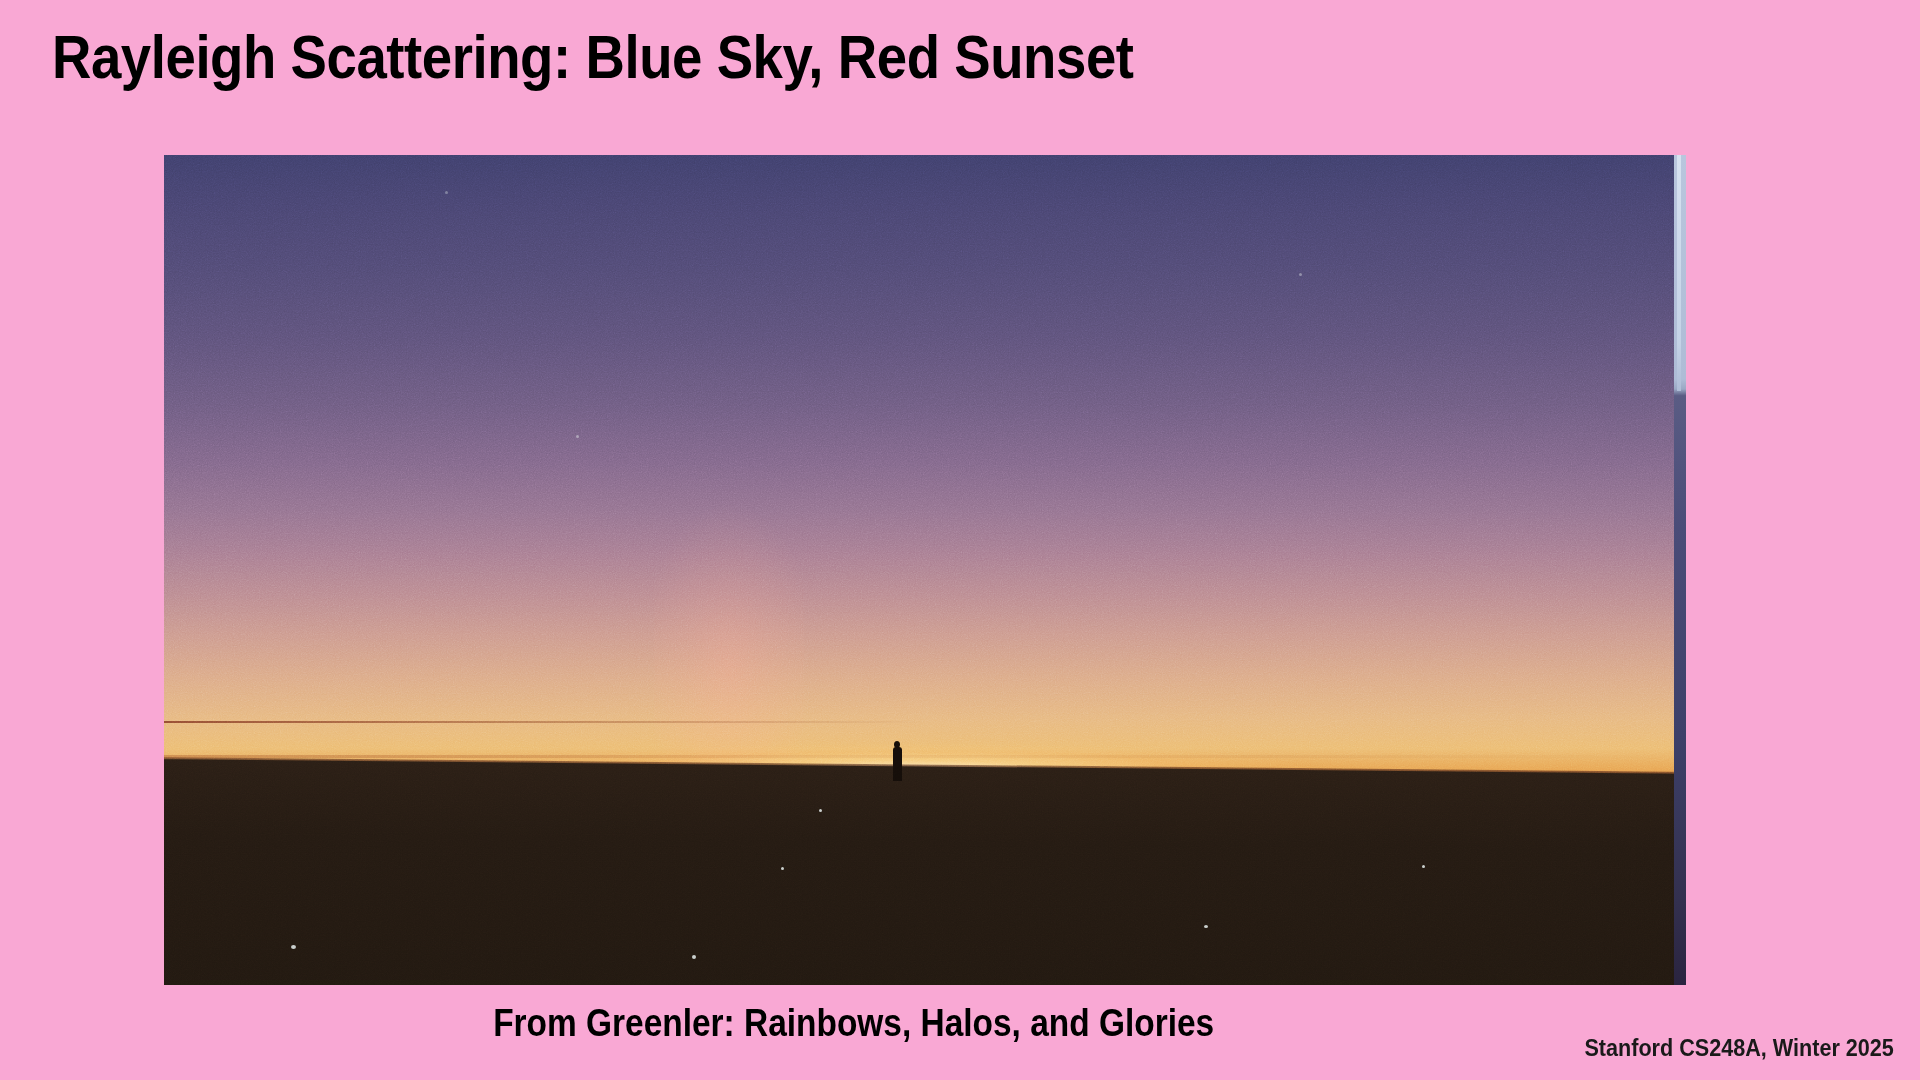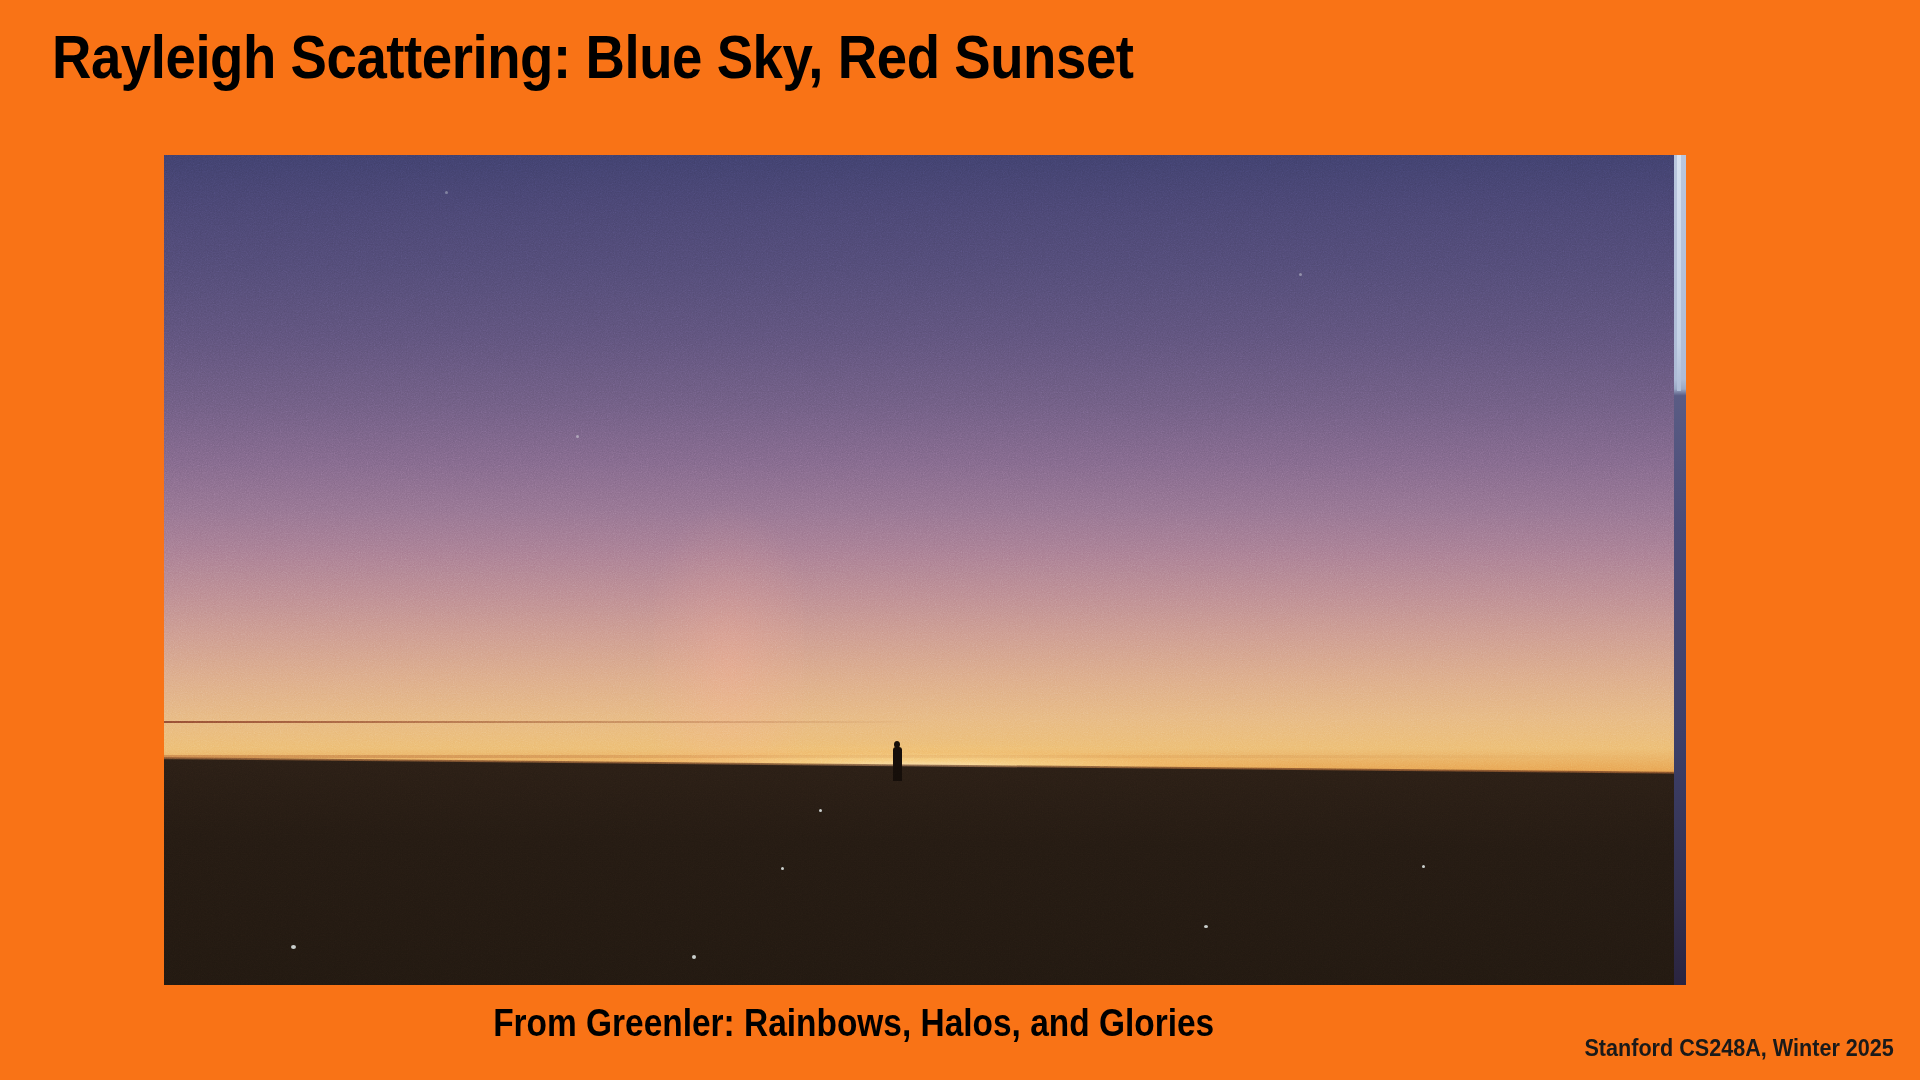--- a/index.html
+++ b/index.html
@@ -12,21 +12,21 @@
     width: 1920px;
     height: 1080px;
     overflow: hidden;
     position: relative;
     font-family: "Liberation Sans", sans-serif;
   }
 
   .slide {
     position: absolute;
     inset: 0;
-    background: #f97316;
+    background: #f9a8d4;
   }
 
   
   .slide-title {
     position: absolute;
     left: 52px;
     top: 18px;
     width: 1700px;
     font-family: "Liberation Sans Narrow", "Liberation Sans", sans-serif;
     font-weight: bold;

